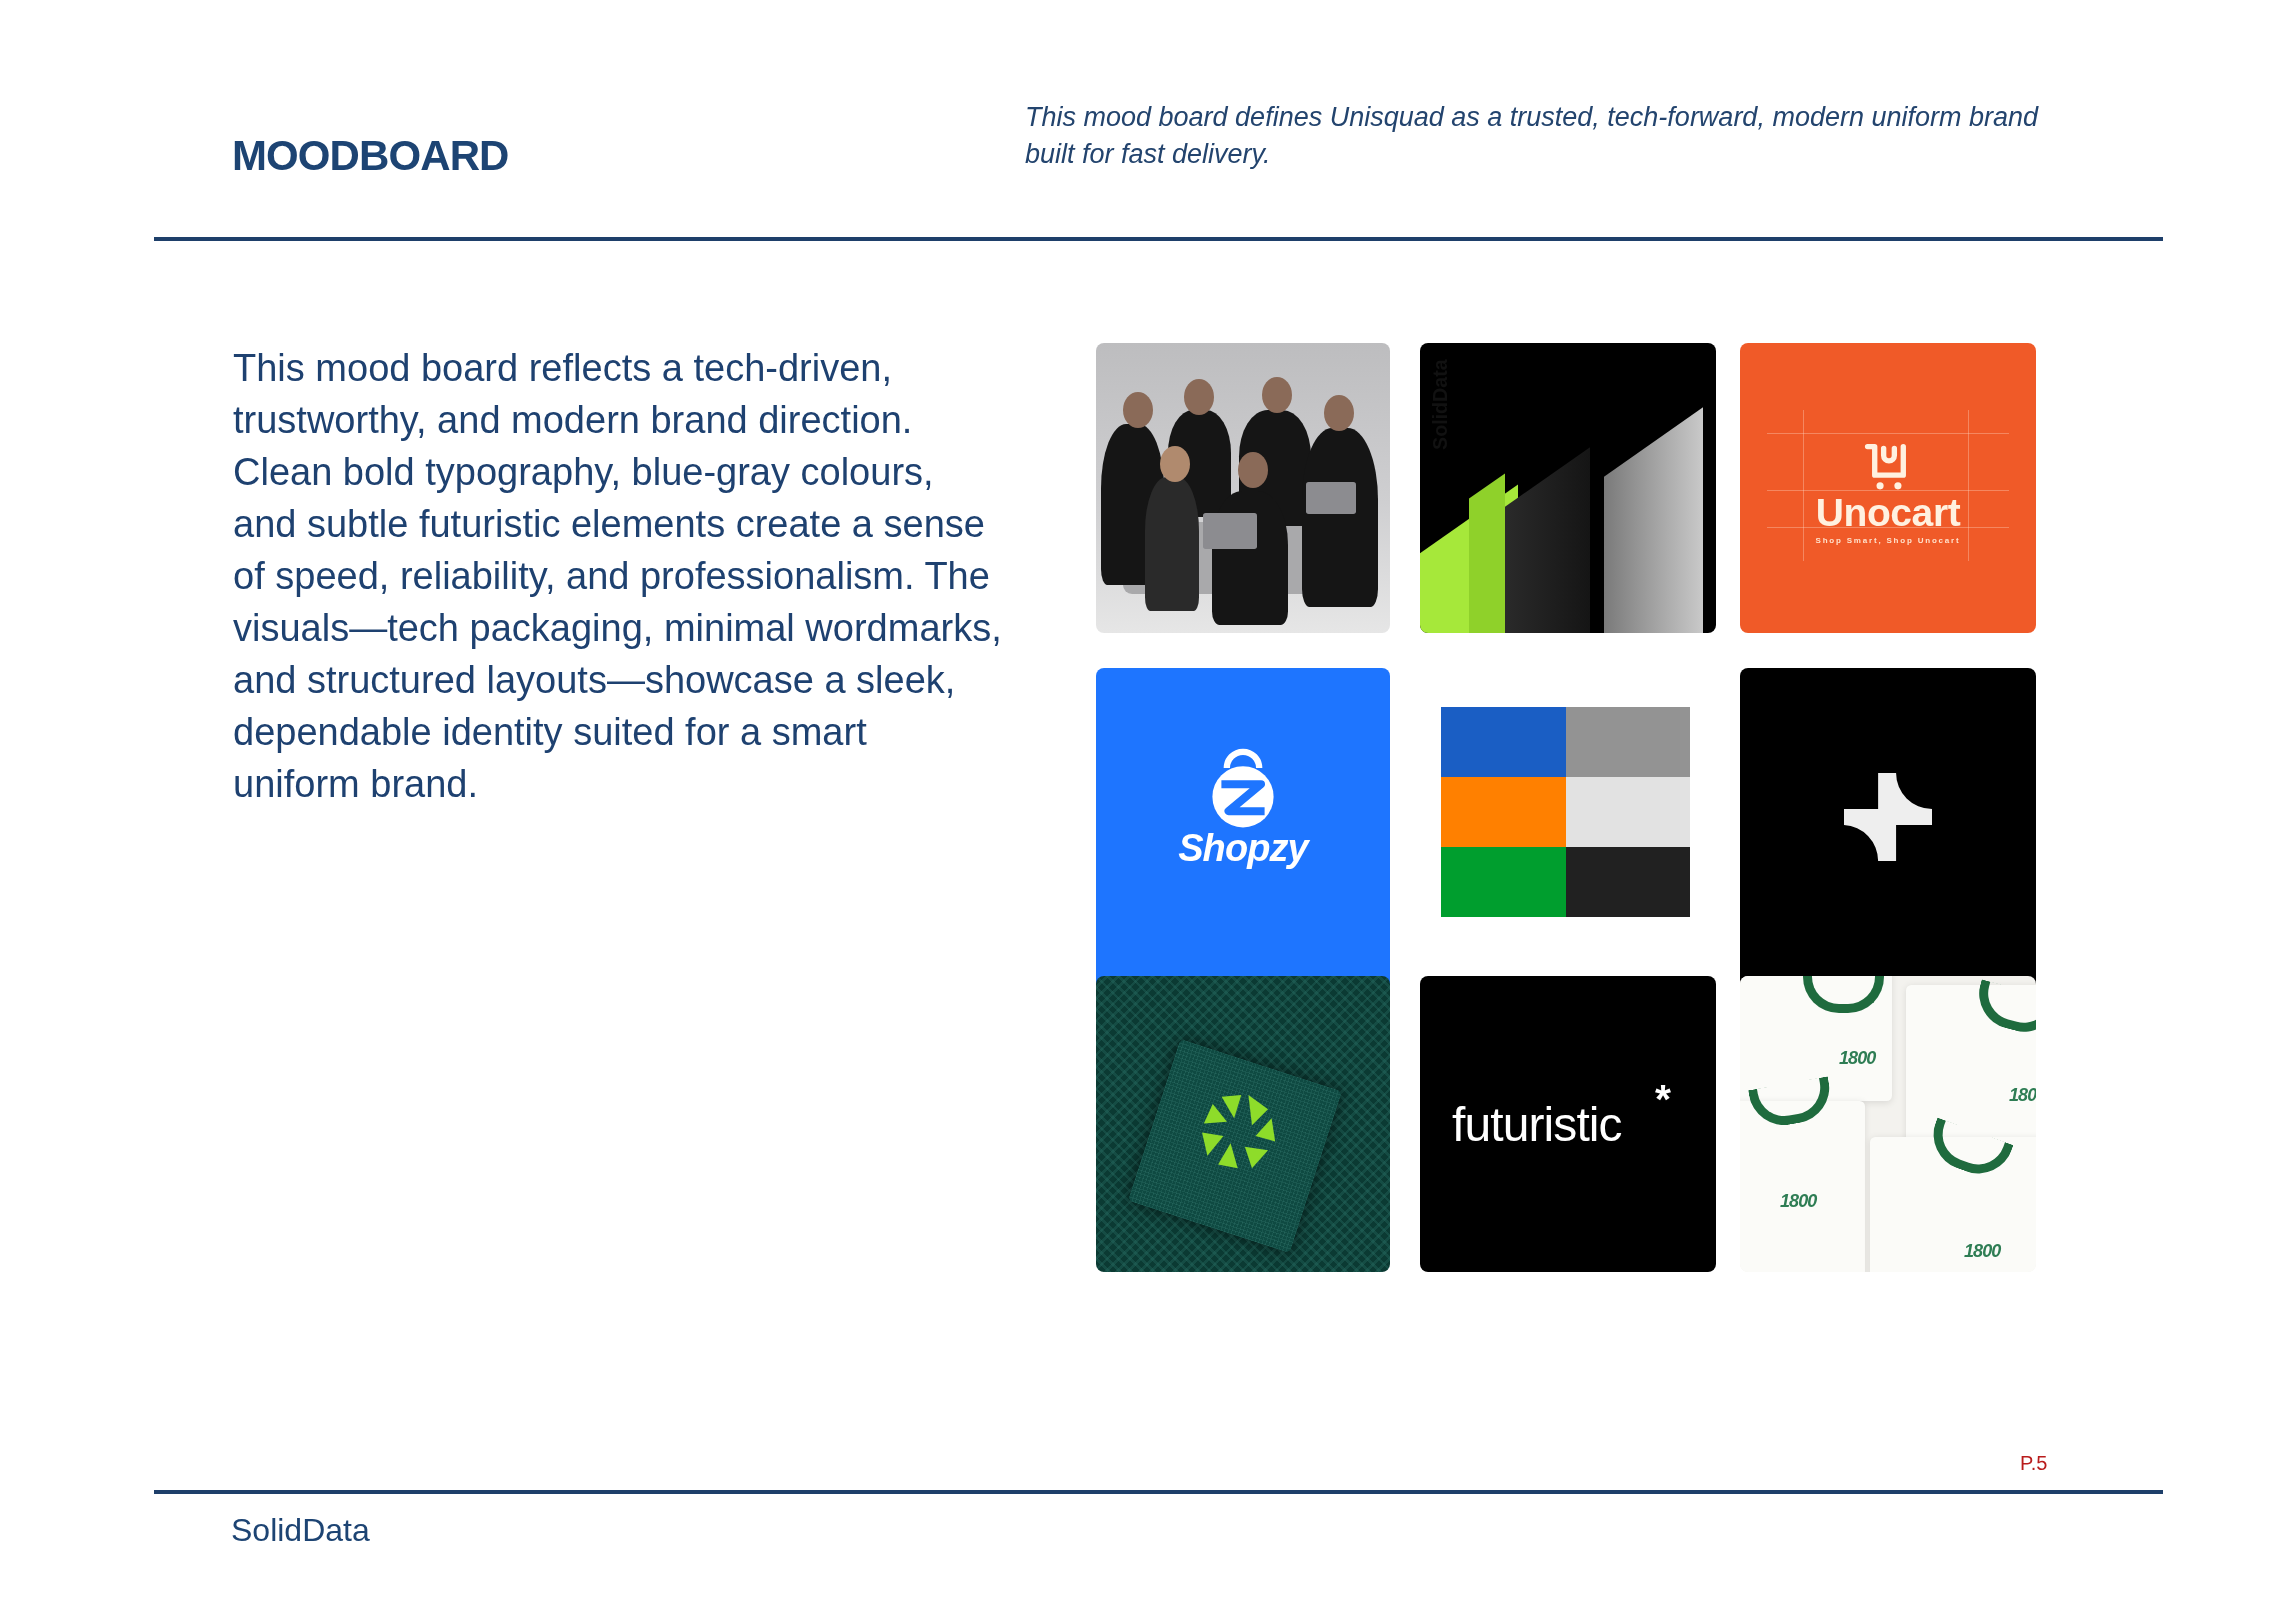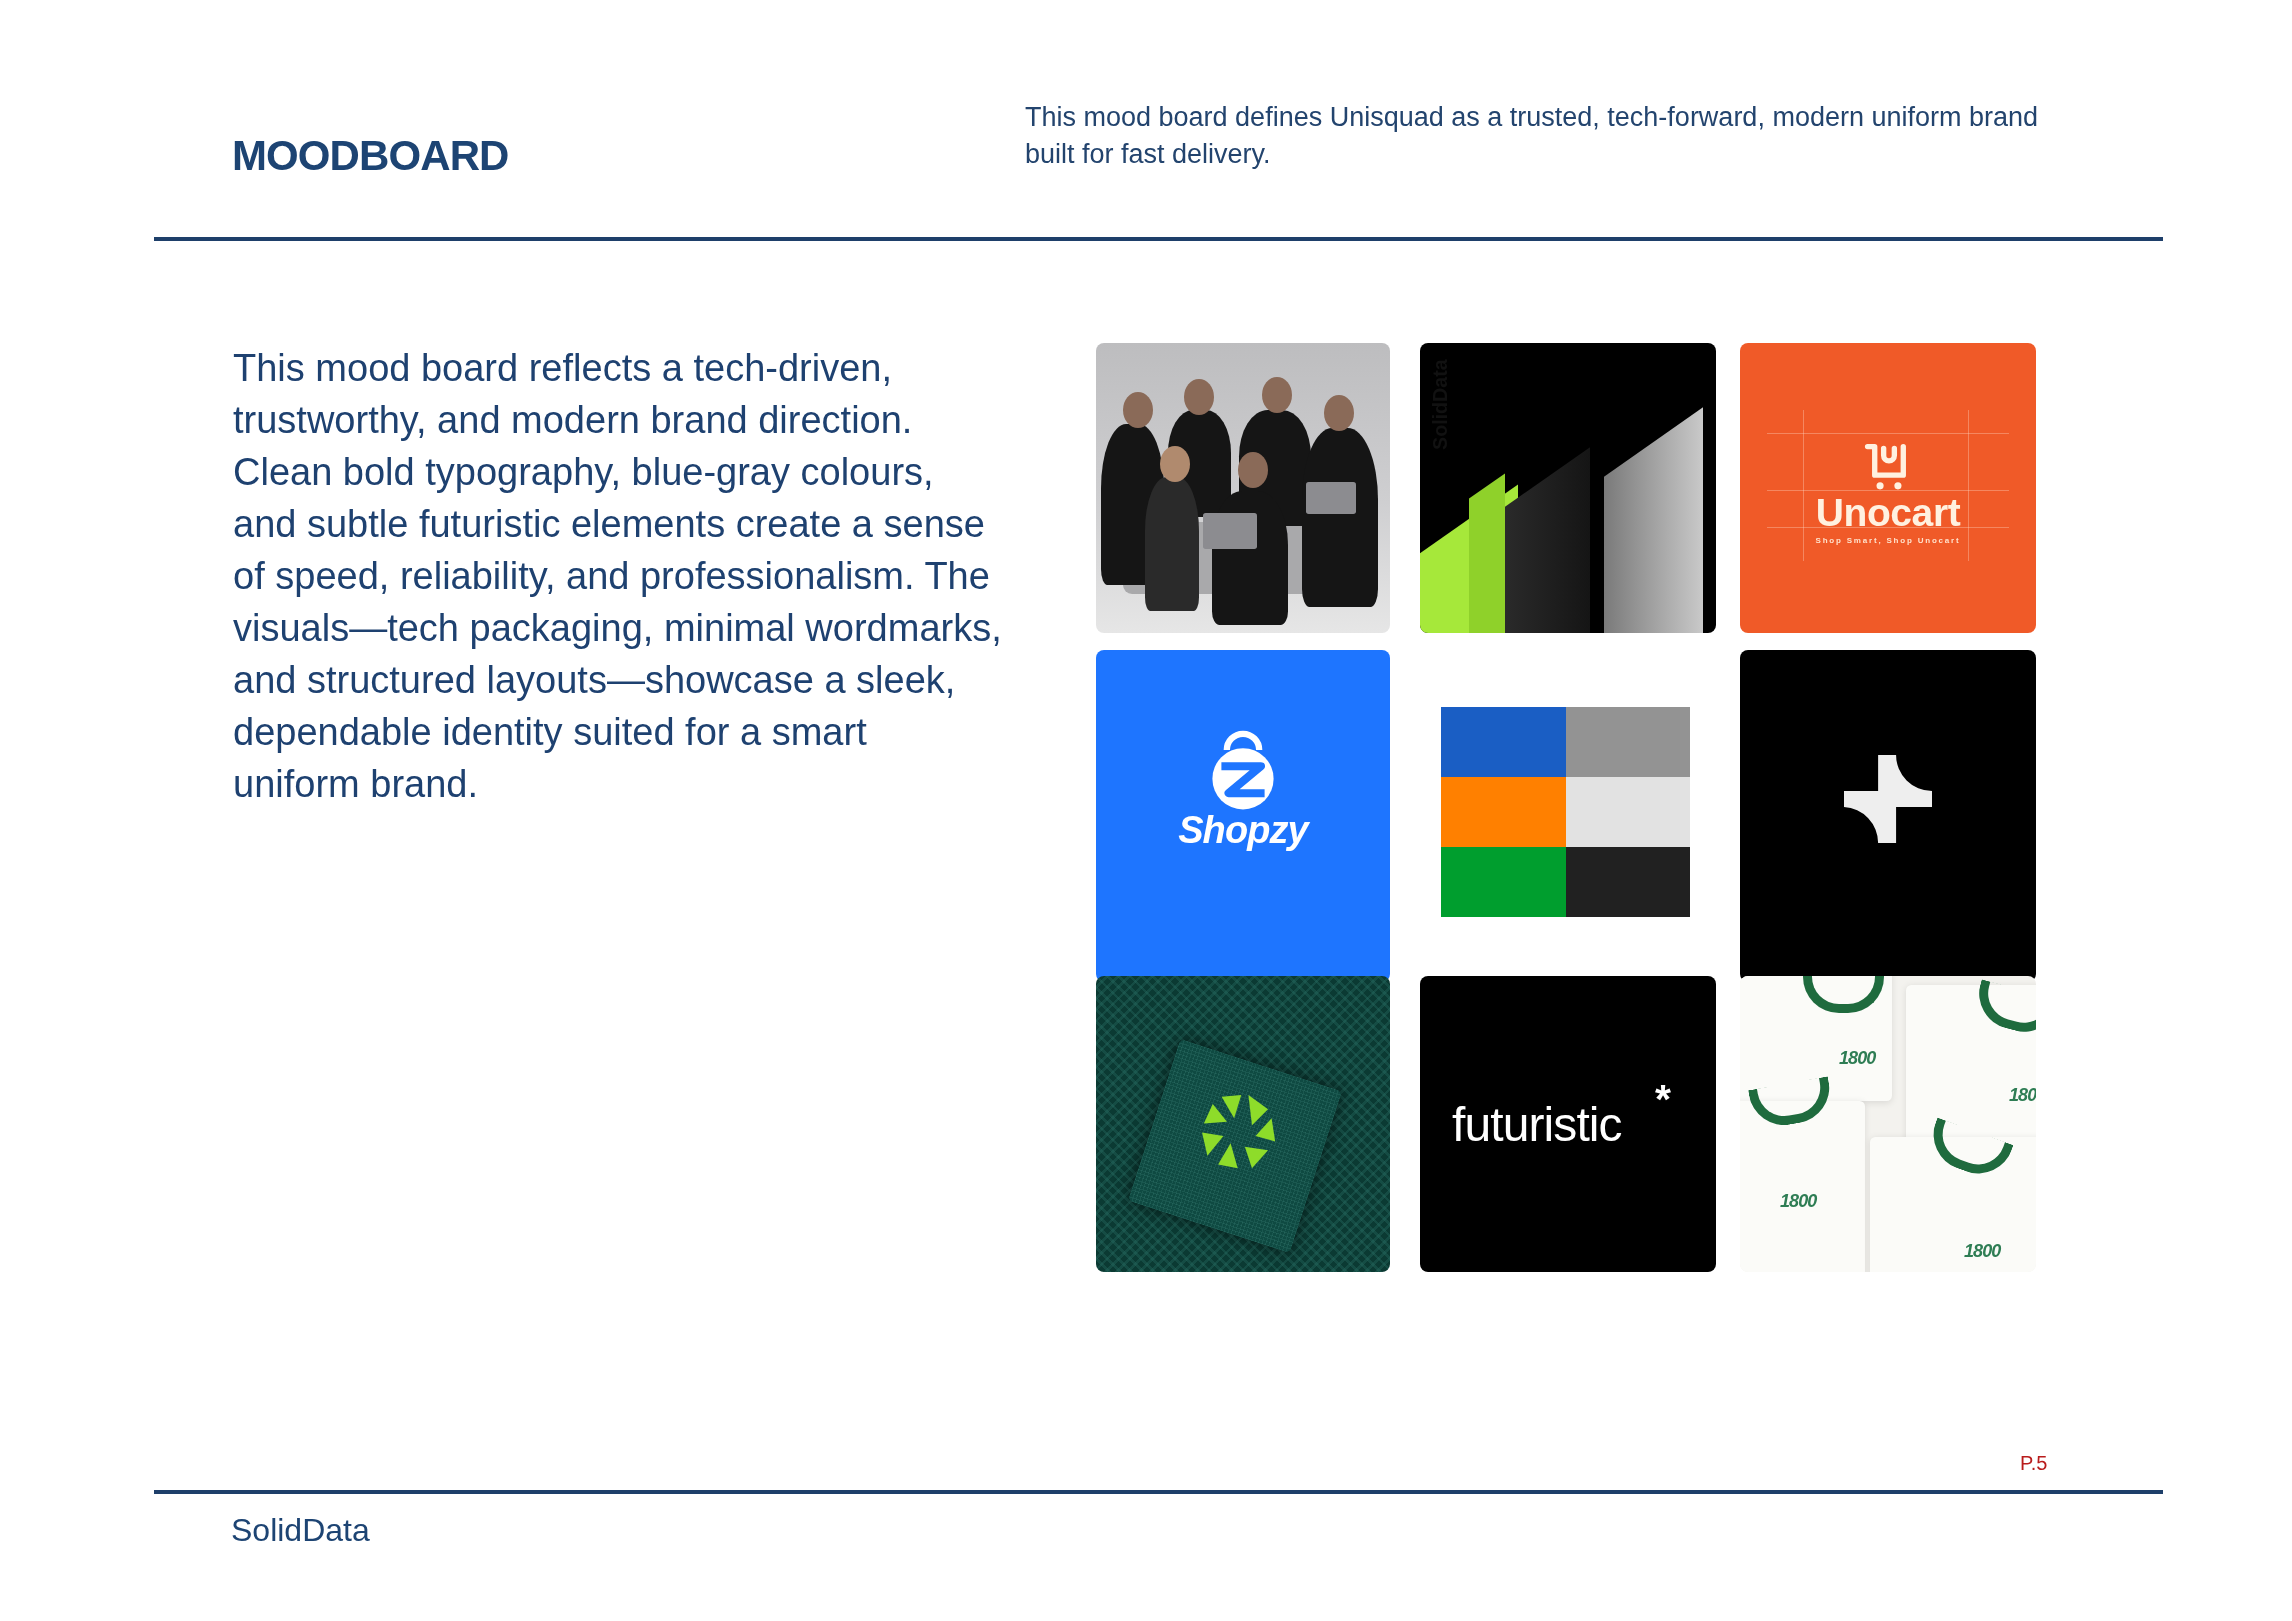--- a/index.html
+++ b/index.html
@@ -1,31 +1,31 @@
 <!DOCTYPE html>
 <html style="font-size:14.3px"><head>
 <meta charset="utf-8">
 <style>
   html, body { margin:0; padding:0; background:#ffffff; }
   body { width:2293px; height:1622px; position:relative; overflow:hidden;
          font-family:"Liberation Sans", sans-serif; color:#1D4473; }
   .abs { position:absolute; }
   .rule { position:absolute; left:154px; width:2009px; height:3.6px; background:#1E3F6A; }
   #title { left:232px; top:90px; font-size:42px; font-weight:bold; letter-spacing:-0.9px; color:#1D4473; line-height:48px;margin-top:42px; }
-  #header-desc { left:1025px; top:99px; width:1057px; font-size:27px; line-height:37px; color:#23446E; }
+  #header-desc { left:1025px; top:99px; width:1057px; font-size:27px; line-height:37px; color:#23446E;font-style:italic; }
   #body-text { left:233px; top:342px; width:770px; font-size:38px; line-height:52px; color:#1E4170; }
   #footer-brand { left:231px; top:1512px; font-size:32px; color:#1D4473; }
   #footer-page { left:2020px; top:1452px; font-size:20px; color:#b91c1c; }
 
   .tile { position:absolute; border-radius:8px; overflow:hidden; }
   .c1 { left:1096px; width:294px; }
   .c2 { left:1420px; width:296px; }
   .c3 { left:1740px; width:296px; }
   .r1 { top:343px; height:290px; }
-  .r2 { top:650px; height:332px; }
+  .r2 { top:668px; height:332px; }
   .r3 { top:976px; height:296px; }
 
   
   .team { background:linear-gradient(180deg,#bdbdbf 0%,#cfcfd1 55%,#e6e6e6 100%); }
   .sofa { position:absolute; left:27px; right:36px; top:179px; height:72px; background:#a9a9ab; border-radius:9px; }
   .person { position:absolute; background:#151515; border-radius:40% 40% 10% 10%; }
   .head { position:absolute; width:30px; height:36px; border-radius:50%; background:#8a6a58; }
   .laptop { position:absolute; background:#8c8c90; border-radius:2.7px; }
 
   

